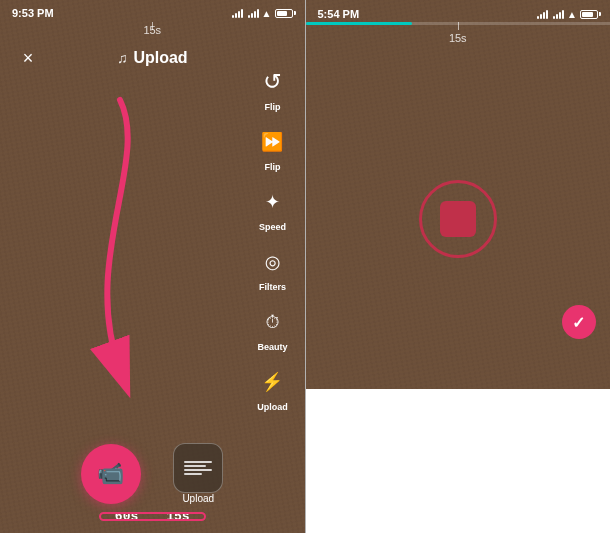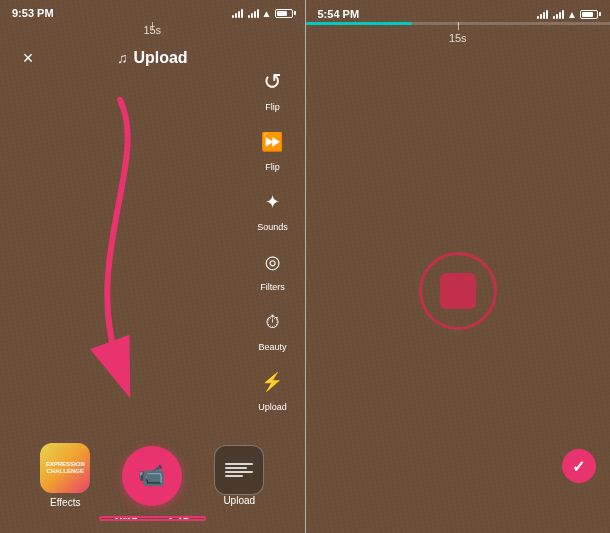--- a/index.html
+++ b/index.html
@@ -31,21 +31,21 @@
           rgba(80,55,35,0.1) 3px,
           rgba(80,55,35,0.1) 5px
         );
       position: relative;
       display: flex;
       flex-direction: column;
     }
 
     .panel-right {
       width: 305px;
-      height: 533px;
+      height: 389px;
       background: #6b4f3a;
       background-image:
         repeating-linear-gradient(
           170deg,
           transparent,
           transparent 2px,
           rgba(120,90,60,0.15) 2px,
           rgba(120,90,60,0.15) 4px
         ),
         repeating-linear-gradient(
@@ -215,21 +215,21 @@
       display: flex;
       align-items: center;
       justify-content: center;
       color: #fff;
       font-size: 22px;
     }
 
     .tool-label {
       color: #fff;
       font-size: 9px;
-      font-weight: 400;
+      font-weight: 700;
       text-align: center;
     }
 
     
     .pink-arrow {
       position: absolute;
       top: 80px;
       left: 60px;
       width: 120px;
       height: 320px;
@@ -490,21 +490,21 @@
     <div class="tool-item">
       <div class="tool-icon">↺</div>
       <span class="tool-label">Flip</span>
     </div>
     <div class="tool-item">
       <div class="tool-icon" style="font-size:18px">⏩</div>
       <span class="tool-label">Flip</span>
     </div>
     <div class="tool-item">
       <div class="tool-icon" style="font-size:18px">✦</div>
-      <span class="tool-label">Sounds</span>
+      <span class="tool-label">Speed</span>
     </div>
     <div class="tool-item">
       <div class="tool-icon" style="font-size:18px">◎</div>
       <span class="tool-label">Filters</span>
     </div>
     <div class="tool-item">
       <div class="tool-icon" style="font-size:18px">⏱</div>
       <span class="tool-label">Beauty</span>
     </div>
     <div class="tool-item">
@@ -519,27 +519,20 @@
         <polygon points="0 0, 10 3.5, 0 7" fill="#e8336e"></polygon>
       </marker>
     </defs>
     <path d="M 60 20 C 90 80, 20 180, 60 290" stroke="#e8336e" stroke-width="6" fill="none" marker-end="url(#arrowhead)" stroke-linecap="round"></path>
   </svg>
 
   <div class="bottom-bar">
 
     <div class="bottom-icons-row">
 
-      <div class="effects-btn">
-        <div class="effects-icon-bg">
-          <div class="effects-icon-text" style="white-space:pre-line;">EXPRESSION
-CHALLENGE</div>
-        </div>
-        <span class="effects-label">Effects</span>
-      </div>
 
       <div class="record-btn-center">
         <span class="record-icon">📹</span>
       </div>
 
       <div class="upload-btn">
         <div class="upload-icon-bg">
           <div class="upload-lines">
             <div class="upload-line" style="width:28px;"></div>
             <div class="upload-line" style="width:22px;"></div>

